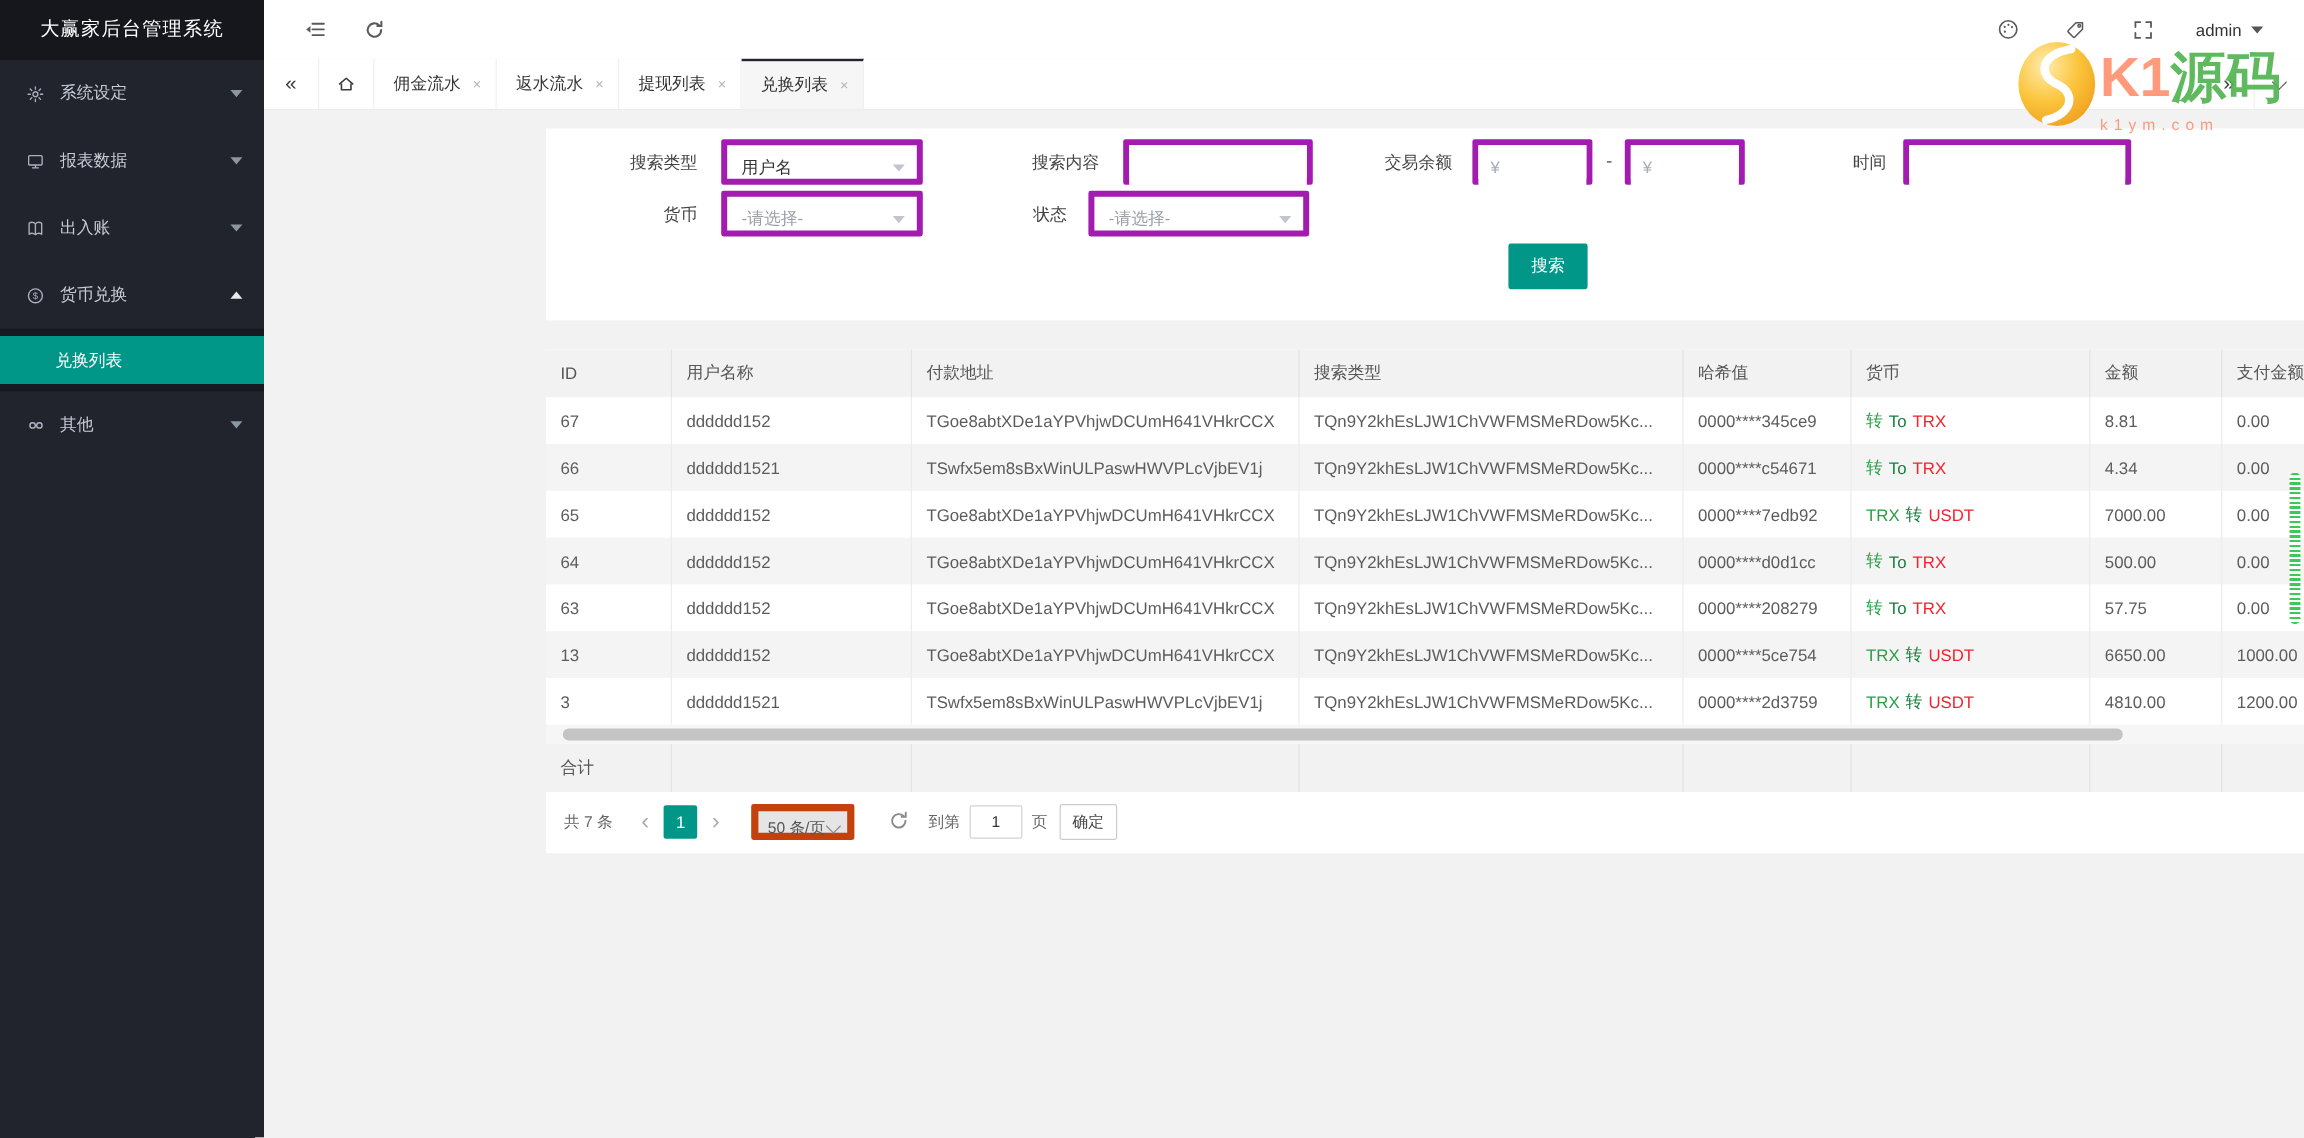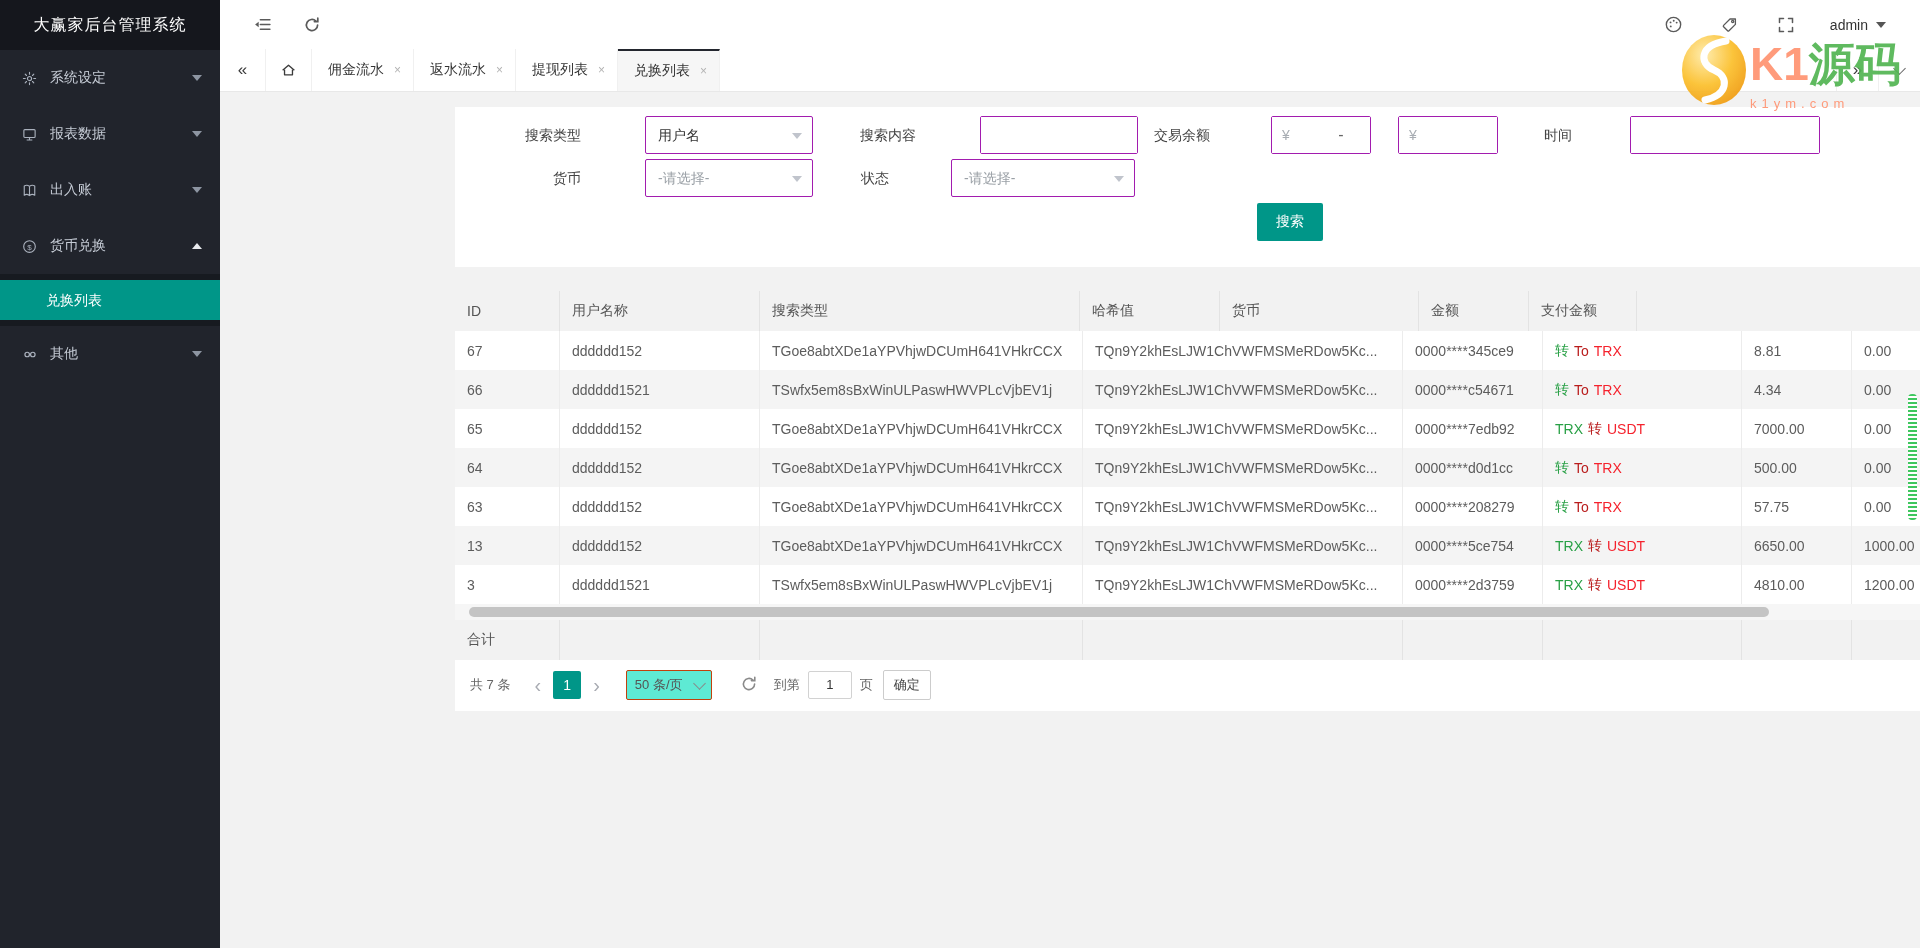--- a/index.html
+++ b/index.html
@@ -44,22 +44,22 @@
   .tab-right { margin-left:auto; display:flex; }
   .tab-right .tab-nav-cell { border-right:none; border-left:1px solid #f0f0f0; width:42px; }
   .chev-down { width:9px; height:9px; border-right:1.6px solid #666; border-bottom:1.6px solid #666;
     transform:rotate(45deg); margin-top:-4px; }
 
   
   .content { position:absolute; left:235px; top:92px; width:1670px; }
   .card { background:#fff; }
   .search-card { position:relative; margin-top:15px; height:160px; }
   .f-label { position:absolute; height:38px; line-height:38px; font-size:14px; color:#444; text-align:right; }
-  .f-select,.f-input { position:absolute; height:38px; border:1px solid #a21caf; border-radius:2px;
-    background:#fff; font-size:14px;margin-left:44px; }
+  .f-select,.f-input { position:absolute; height:38px; border:5px solid #a21caf; border-radius:2px;
+    background:#fff; font-size:14px; }
   .f-select { line-height:36px; padding-left:12px; color:#333; cursor:pointer; }
   .f-select.placeholder { color:#9aa0a6; }
   .sel-caret { position:absolute; right:10px; top:16px; width:0; height:0;
     border-left:5px solid transparent; border-right:5px solid transparent; border-top:6px solid #c0c4cc; }
   .f-input input { width:100%; height:36px; border:none; outline:none; padding:0 10px; font-size:14px; color:#333; }
   .f-input input::placeholder { color:#a8adb3; }
   .range-dash { position:absolute; height:38px; line-height:38px; color:#666; text-align:center; }
   .search-btn { position:absolute; top:96px; left:calc(50% - 33px); width:66px; height:38px;
     background:#009688; color:#fff; border:none; border-radius:2px; font-size:14px; cursor:pointer; }
 
@@ -67,35 +67,35 @@
   .table-card { margin-top:24px; height:420px; position:relative; }
   .tregion { position:relative; height:313px; overflow:hidden; }
   .trow { display:flex; height:39px; align-items:center; }
   .thead { height:40px; background:#f2f2f2; color:#555; }
   .tcell { height:100%; display:flex; align-items:center; padding-left:12px;
     border-right:1px solid #ececec; font-size:14px; color:#5c5c5c; overflow:hidden; white-space:nowrap; }
   .thead .tcell { border-right:1px solid #e3e3e3; color:#555; }
   .trow.stripe { background:#f4f4f4; }
   .cur-seg { margin-right:5px; }
   .seg-green { color:#28a045; }
-  .seg-dark { color:#b91c1c; }
+  .seg-dark { color:#15803d; }
   .seg-red { color:#f5222d; }
   .hscroll { height:16px; background:#f6f6f6; position:relative; }
   .hthumb { position:absolute; left:14px; top:3px; width:1300px; height:10px; background:#c4c4c4; border-radius:5px; cursor:pointer; }
   .totals { display:flex; height:40px; background:#f2f2f2; }
   .totals .tcell { border-right:1px solid #e3e3e3; color:#555; }
 
   
   .pager { height:49px; display:flex; align-items:center; padding-left:15px; font-size:13px; color:#666; background:#fff; }
   .pg-total { margin-right:14px; }
   .pg-arrow { font-size:20px; color:#a8abb2; padding:0 10px; cursor:pointer; line-height:1; }
   .pg-page { width:28px; height:28px; background:#009688; color:#fff; text-align:center; line-height:28px;
     border-radius:2px; font-size:14px; margin:0 2px; cursor:pointer; }
-  .pg-size { position:relative; margin:0 14px 0 16px; width:86px; height:30px; border:1px solid #c2410c;
-    border-radius:2px; line-height:28px; padding-left:8px; color:#555; cursor:pointer; background:#5eead4; }
+  .pg-size { position:relative; margin:0 14px 0 16px; width:86px; height:30px; border:6px solid #c2410c;
+    border-radius:2px; line-height:28px; padding-left:8px; color:#555; cursor:pointer; background:#e5e5e5; }
   .pg-size .chev-down { position:absolute; right:7px; top:12px; border-color:#888; }
   .pg-refresh { width:20px; height:20px; color:#8a8a8a; margin:0 14px; cursor:pointer; display:inline-flex; }
   .pg-goto-input { width:44px; height:28px; border:1px solid #d2d2d2; border-radius:2px; text-align:center;
     font-size:13px; color:#333; margin:0 8px; outline:none; }
   .pg-confirm { width:48px; height:30px; background:#fff; border:1px solid #ccc; border-radius:2px;
     font-size:13px; color:#444; margin-left:10px; cursor:pointer; }
 
   
   .watermark { position:absolute; left:1680px; top:34px; z-index:50; pointer-events:none; opacity:.93;
     display:flex; align-items:flex-start; }
@@ -287,20 +287,21 @@
 
         <button class="search-btn">搜索</button>
       </section>
 
       <section class="card table-card">
         <div class="tregion">
           <div id="main-table">
               <div class="trow thead">
                 <div class="tcell" style="width: 105px;">ID</div>
                 <div class="tcell" style="width: 200px;">用户名称</div>
+                <div class="tcell" style="width: 323px;">付款地址</div>
                 <div class="tcell" style="width: 320px;">搜索类型</div>
                 <div class="tcell" style="width: 140px;">哈希值</div>
                 <div class="tcell" style="width: 199px;">货币</div>
                 <div class="tcell" style="width: 110px;">金额</div>
                 <div class="tcell" style="width: 108px;">支付金额</div>
               </div>
               <div class="trow">
                 <div class="tcell" style="width: 105px;">67</div>
                 <div class="tcell" style="width: 200px;">dddddd152</div>
                 <div class="tcell" style="width: 323px;">TGoe8abtXDe1aYPVhjwDCUmH641VHkrCCX</div>

